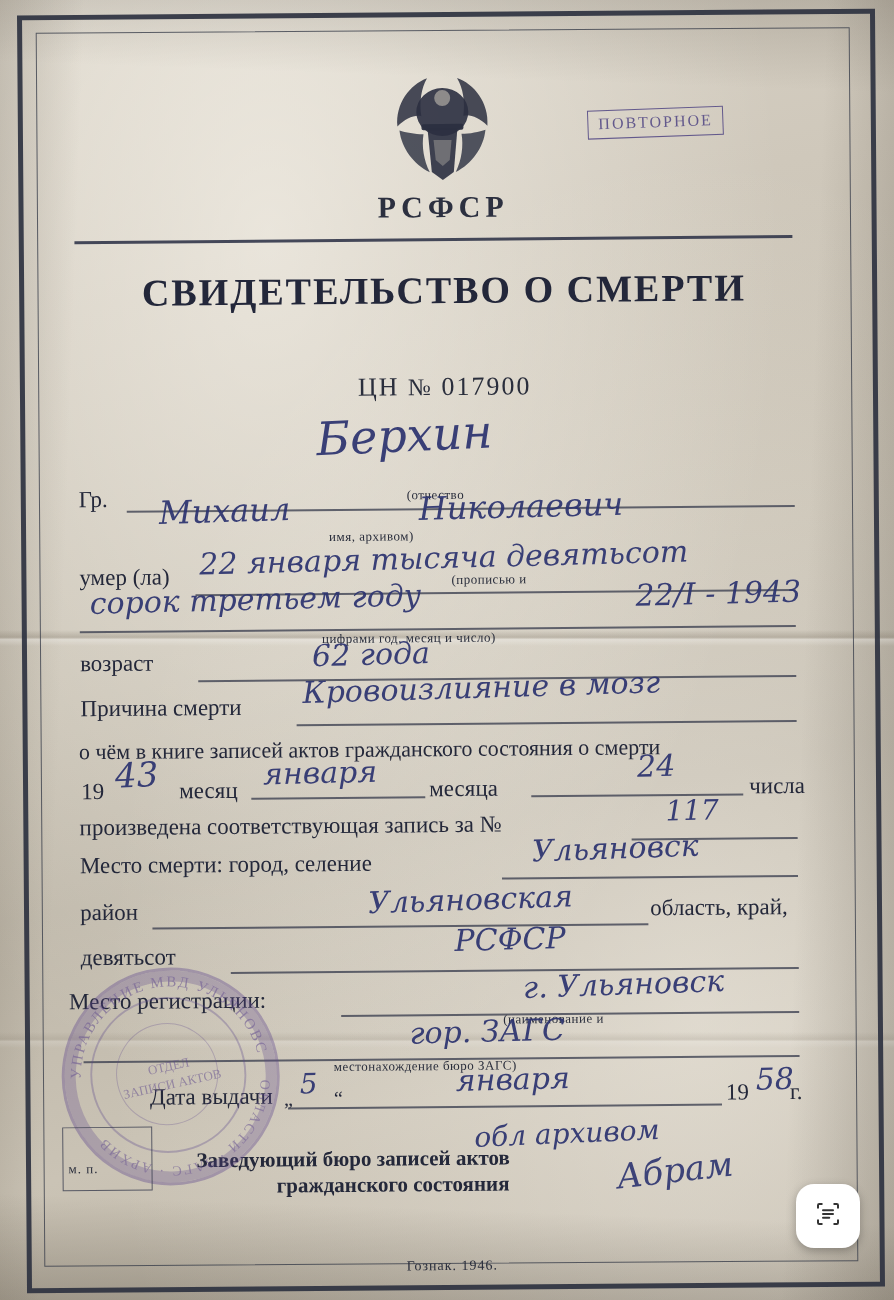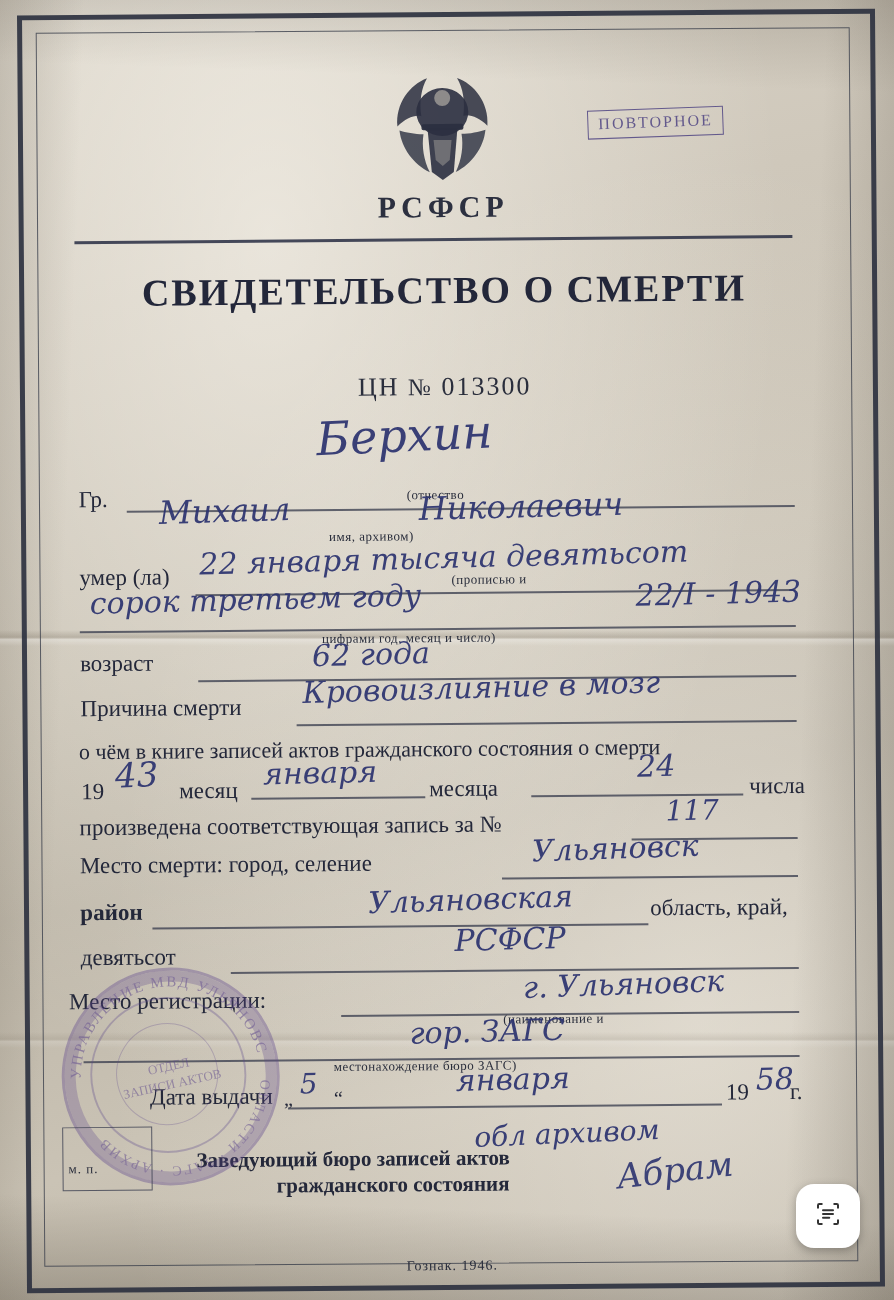--- a/index.html
+++ b/index.html
@@ -278,21 +278,21 @@
 
     <div class="repeat-stamp">ПОВТОРНОЕ</div>
 
     <div class="rule-top"></div>
 
     <div class="title">СВИДЕТЕЛЬСТВО О СМЕРТИ</div>
 
     <div class="serial">
       <span>ЦН</span>
       <span class="no">№</span>
-      <span>013300</span>
+      <span>017900</span>
     </div>
 
     <div class="hw" style="left:318px; top:408px; font-size:46px; transform:rotate(-2deg);">Берхин</div>
 
     <div class="ptxt" style="left:80px; top:484px;">Гр.</div>
     <div class="line" style="left:128px; top:508px; width:668px;"></div>
     <div class="small" style="left:408px; top:487px;">(отчество</div>
 
     <div class="hw" style="left:160px; top:490px; font-size:32px; transform:rotate(-1.2deg);">Михаил</div>
     <div class="hw" style="left:420px; top:488px; font-size:32px; transform:rotate(-1deg);">Николаевич</div>
@@ -330,21 +330,21 @@
     <div class="ptxt" style="left:748px; top:776px;">числа</div>
 
     <div class="ptxt" style="left:78px; top:812px;">произведена соответствующая запись за №</div>
     <div class="line" style="left:630px; top:840px; width:166px;"></div>
     <div class="hw" style="left:664px; top:796px; font-size:28px; transform:rotate(-1deg);">117</div>
 
     <div class="ptxt" style="left:78px; top:850px;">Место смерти: город, селение</div>
     <div class="line" style="left:500px; top:878px; width:296px;"></div>
     <div class="hw" style="left:530px; top:832px; font-size:30px; transform:rotate(-1.5deg);">Ульяновск</div>
 
-    <div class="ptxt" style="left:78px; top:897px;font-weight:bold;">район</div>
+    <div class="ptxt" style="left:78px; top:897px;">район</div>
     <div class="line" style="left:150px; top:925px; width:496px;"></div>
     <div class="hw" style="left:366px; top:882px; font-size:30px; transform:rotate(-1.5deg);">Ульяновская</div>
     <div class="ptxt" style="left:648px; top:897px;">область, край,</div>
 
     <div class="ptxt" style="left:78px; top:942px;">девятьсот</div>
     <div class="line" style="left:228px; top:970px; width:568px;"></div>
     <div class="hw" style="left:452px; top:922px; font-size:30px; transform:rotate(-1deg);">РСФСР</div>
 
     <div class="ptxt" style="left:66px; top:986px;">Место регистрации:</div>
     <div class="line" style="left:338px; top:1014px; width:458px;"></div>

